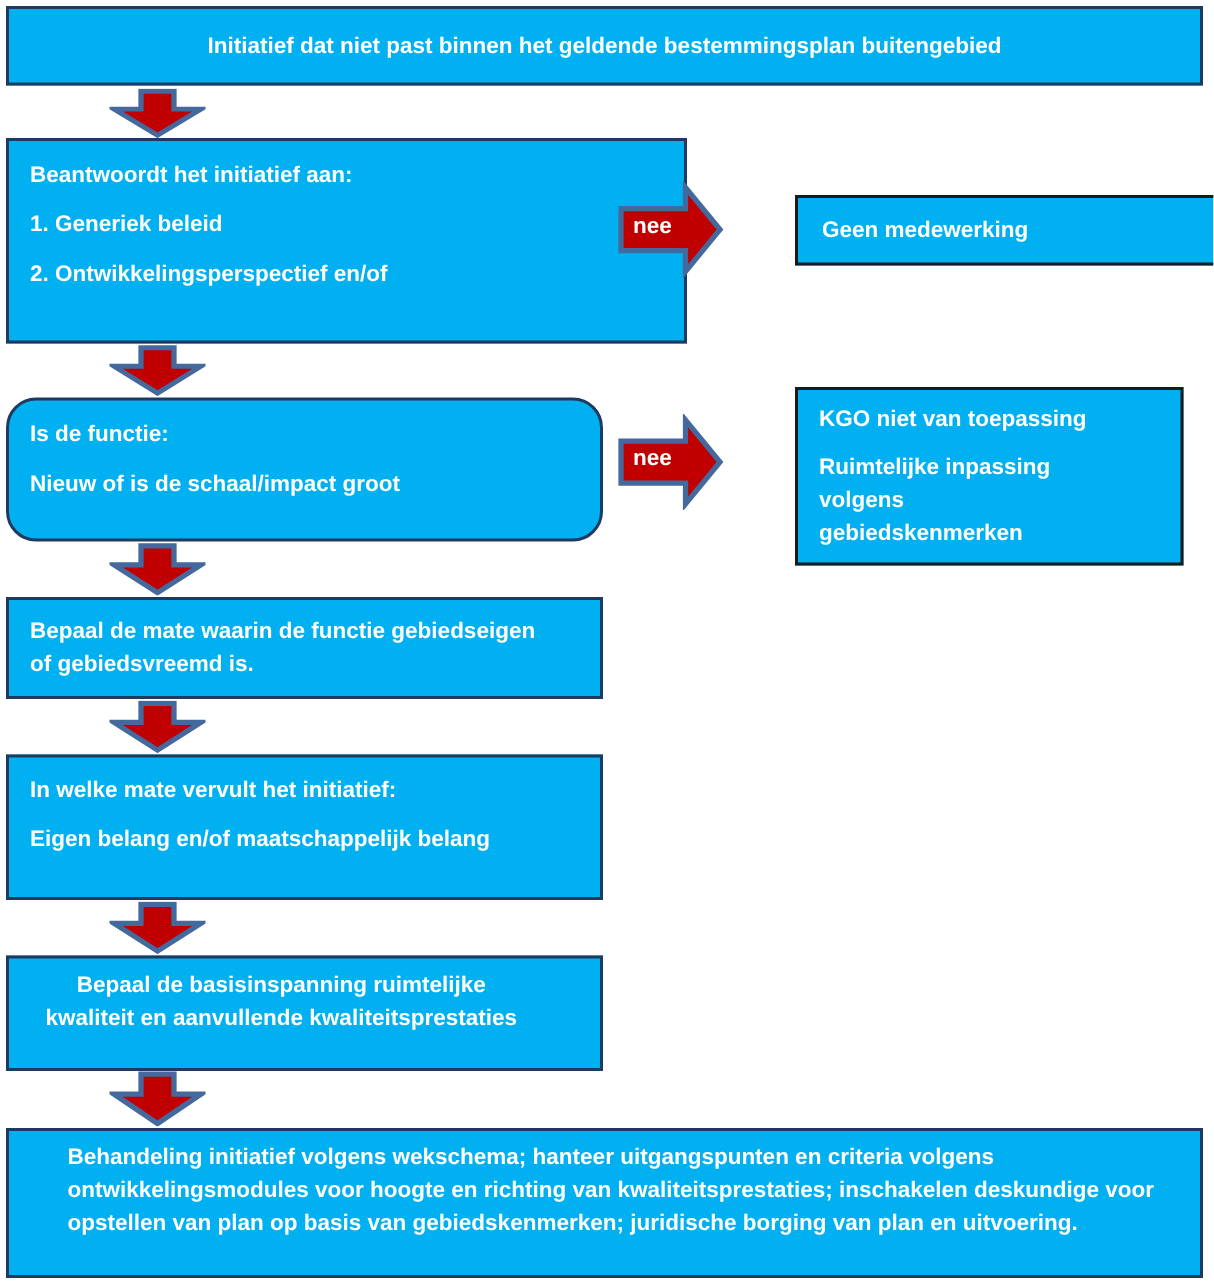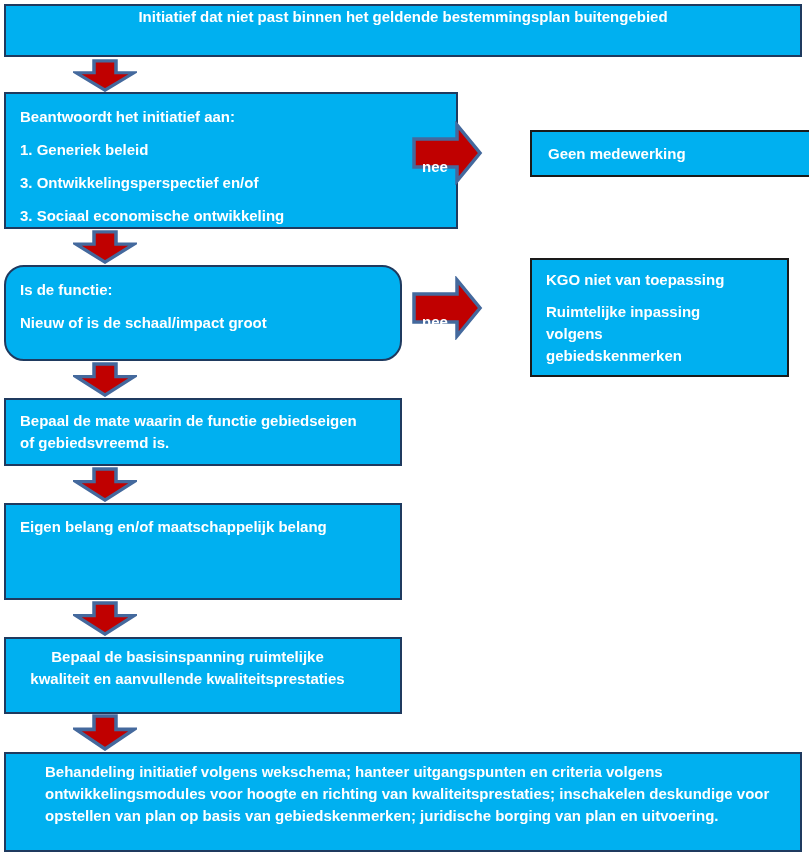--- a/index.html
+++ b/index.html
@@ -30,35 +30,36 @@
   .pad { padding: 10px 14px; }
   .outcome {
     border: 2px solid #1A1A1A;
   }
   .center-v {
     display: flex;
     align-items: center;
   }
   .center-both {
     display: flex;
+    align-items: center;
     justify-content: center;
     text-align: center;
   }
   .arrow { position: absolute; }
   .arrow svg { display: block; }
   .arrow polygon {
     fill: #C00000;
     stroke: #44699D;
     stroke-width: 3.5;
     stroke-linejoin: miter;
   }
   .nee-label {
     position: absolute;
     left: 2px;
-    top: 37px;
+    top: 21px;
     width: 44px;
     text-align: center;
     color: #ffffff;
     font-weight: bold;
     font-size: 15px;
   }
 </style>
 </head>
 <body>
 
@@ -70,22 +71,21 @@
 
   <div class="arrow" style="left:73px; top:59px;">
     <svg width="64" height="33" viewBox="0 0 64 36" preserveAspectRatio="none">
       <polygon points="21,2 43,2 43,15 61,15 32,34 3,15 21,15"></polygon>
     </svg>
   </div>
 
   <div class="box pad" style="left:4px; top:92px; width:454px; height:137px; padding-top:12px;">
     <p>Beantwoordt het initiatief aan:</p>
     <p>1. Generiek beleid</p>
-    <p>3. Ontwikkelingsperspectief en/of</p>
-    <p>3. Sociaal economische ontwikkeling</p>
+    <p>2. Ontwikkelingsperspectief en/of</p>
   </div>
 
   <div class="arrow" style="left:411px; top:121px;">
     <svg width="72" height="64" viewBox="0 0 72 64">
       <polygon points="3,18 46,18 46,4 69,32 46,60 46,46 3,46"></polygon>
     </svg>
     <span class="nee-label">nee</span>
   </div>
 
   <div class="box outcome center-v" style="left:530px; top:130px; width:295px; height:47px; padding-left:16px;">
@@ -125,20 +125,21 @@
     <p style="max-width:345px;">Bepaal de mate waarin de functie gebiedseigen of gebiedsvreemd is.</p>
   </div>
 
   <div class="arrow" style="left:73px; top:467px;">
     <svg width="64" height="35" viewBox="0 0 64 36" preserveAspectRatio="none">
       <polygon points="21,2 43,2 43,15 61,15 32,34 3,15 21,15"></polygon>
     </svg>
   </div>
 
   <div class="box pad" style="left:4px; top:503px; width:398px; height:97px; padding-top:11px;">
+    <p>In welke mate vervult het initiatief:</p>
     <p style="max-width:318px;">Eigen belang en/of maatschappelijk belang</p>
   </div>
 
   <div class="arrow" style="left:73px; top:601px;">
     <svg width="64" height="35" viewBox="0 0 64 36" preserveAspectRatio="none">
       <polygon points="21,2 43,2 43,15 61,15 32,34 3,15 21,15"></polygon>
     </svg>
   </div>
 
   <div class="box pad" style="left:4px; top:637px; width:398px; height:77px; padding-top:7px;">

